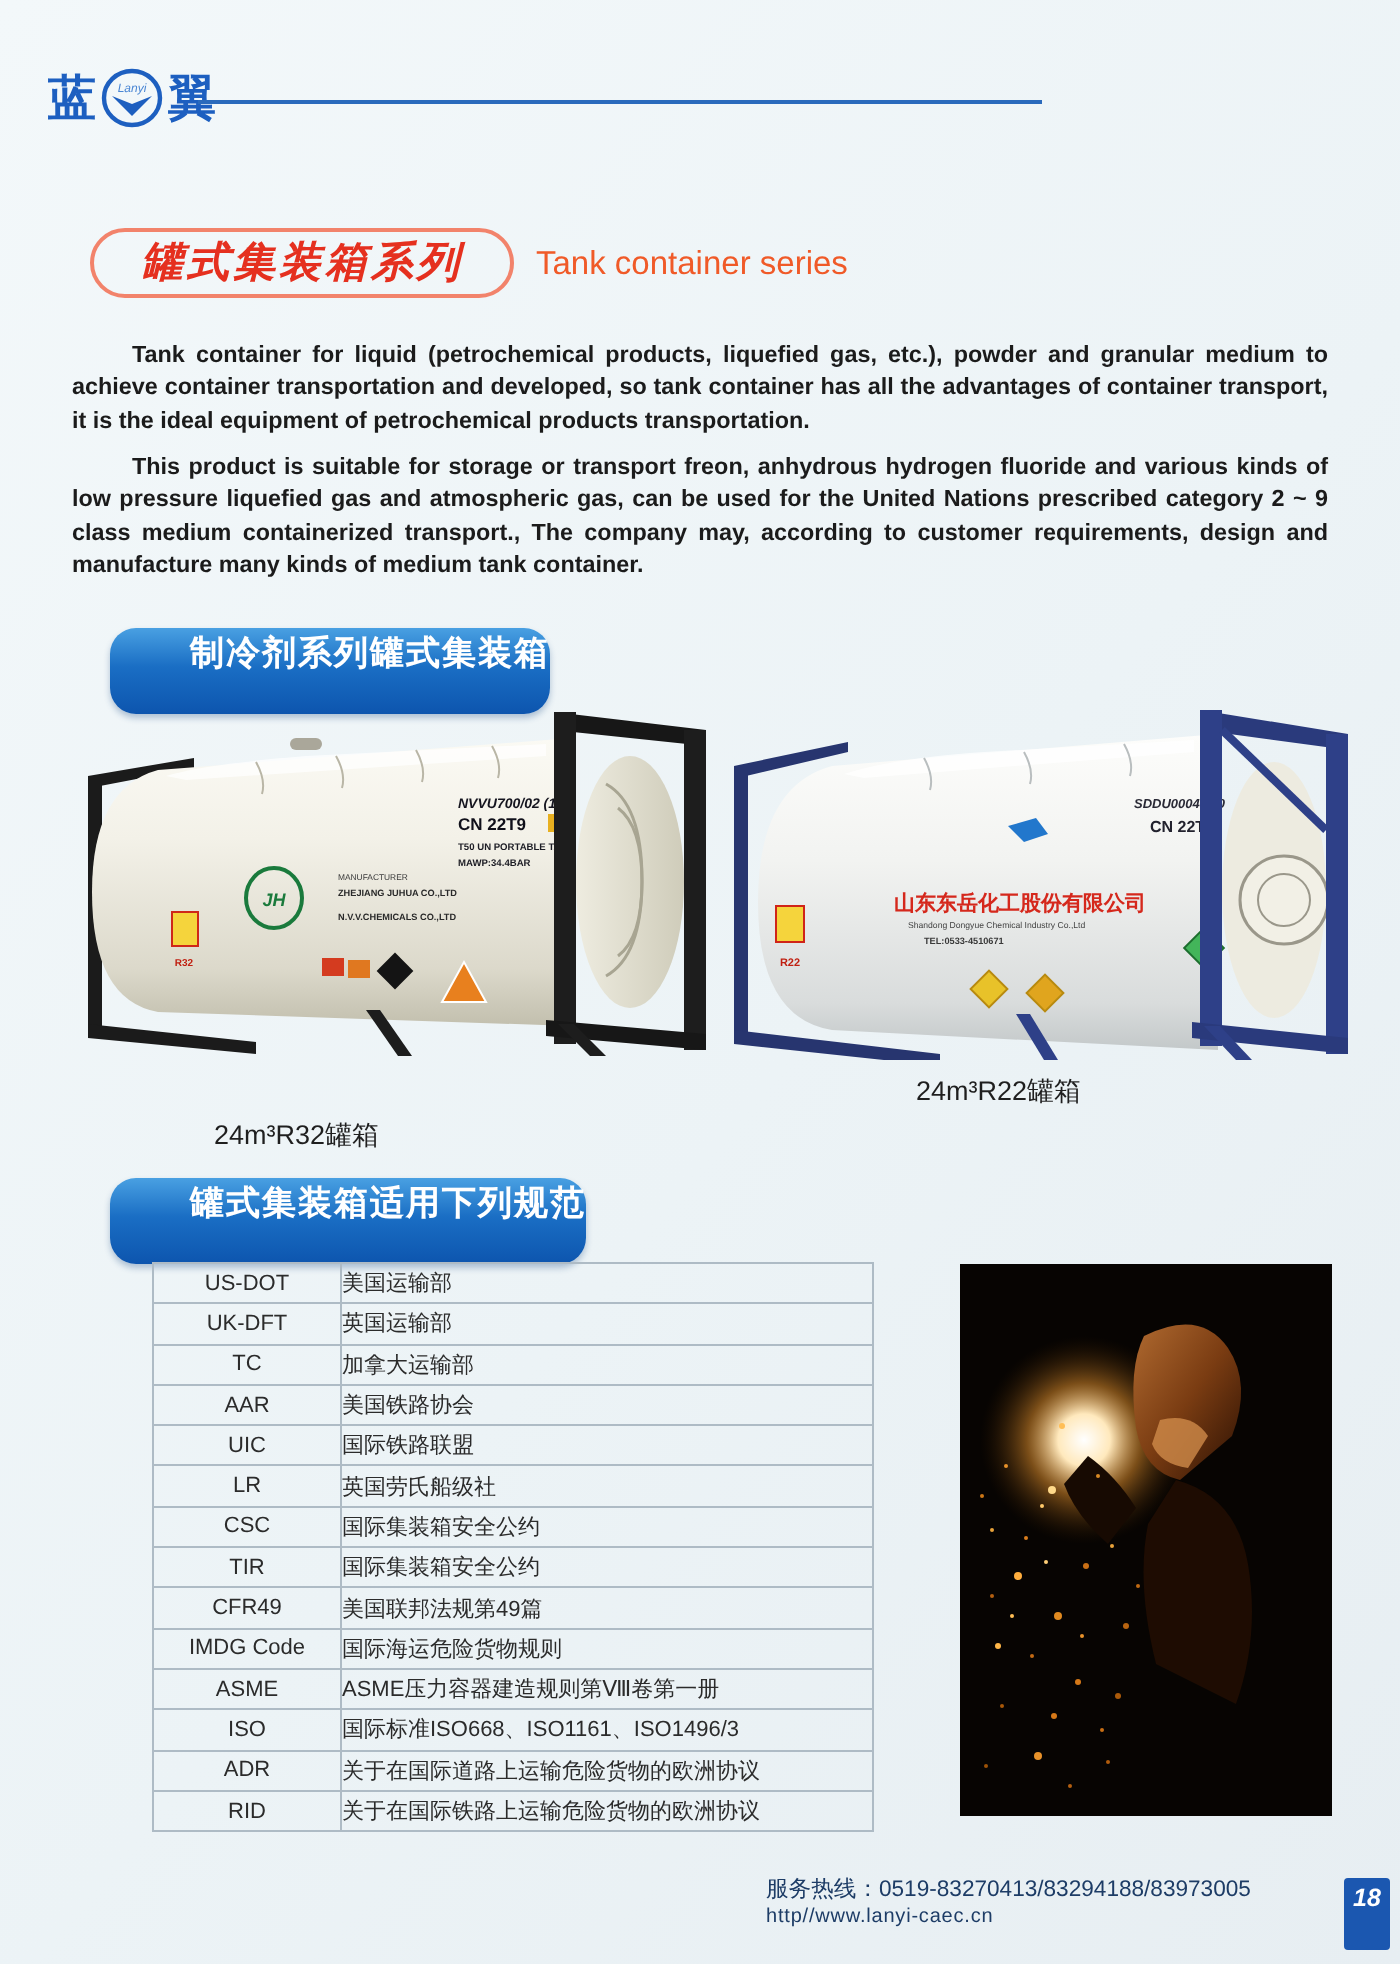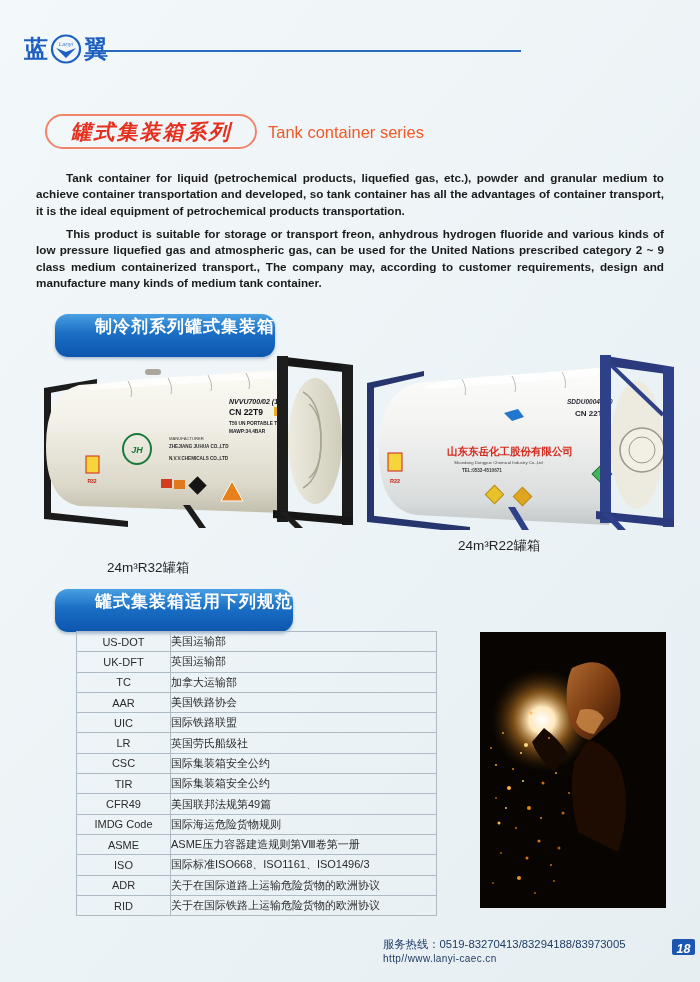--- a/index.html
+++ b/index.html
@@ -45,21 +45,21 @@
       22px 30px 0 .5px #c96f15,-25px 45px 0 0 #b35f10,8px 55px 0 1px #e08a20,-5px 75px 0 0 #c26a14,
       18px 88px 0 .5px #d57818,-20px 100px 0 0 #a85808,30px 112px 0 0 #c96f15,-2px 125px 0 1px #e8922a,
       14px 140px 0 0 #b35f10,-22px 70px 0 .5px #ffb648,35px 20px 0 0 #e8a23a,-30px -5px 0 0 #cc7716,
       42px 60px 0 .5px #b86410,-12px 35px 0 1px #ffae3e,28px -15px 0 0 #d98a24,2px 28px 0 0 #ffcf78,
       -28px 130px 0 0 #9c5207,20px 65px 0 0 #e8922a,38px 95px 0 .5px #aa5a0a,-15px 55px 0 0 #ffbe55,
       48px 40px 0 0 #c06a12,6px 105px 0 .5px #d57818,-25px 12px 0 0 #e8a23a,33px 128px 0 0 #b05c0c;}
   
   .footer-text{position:absolute;left:383px;top:937px;color:#1d3c66;}
   .hotline{font-size:11.3px;font-weight:normal;margin:0;}
   .site{font-size:10px;margin:1px 0 0 0;letter-spacing:.4px;}
-  .page-badge{position:absolute;left:672px;top:939px;width:23px;height:16px;background:#1b57b0;border-radius:2px;
+  .page-badge{position:absolute;left:672px;top:939px;width:23px;height:36px;background:#1b57b0;border-radius:2px;
     color:#fff;font-style:italic;font-weight:bold;font-size:12.5px;text-align:center;line-height:20px;}
 </style>
 </head>
 <body>
 
 <div class="page">
 
   <div class="logo">
     <span class="zh">蓝</span>
     <svg class="emblem" viewBox="0 0 32 30">

